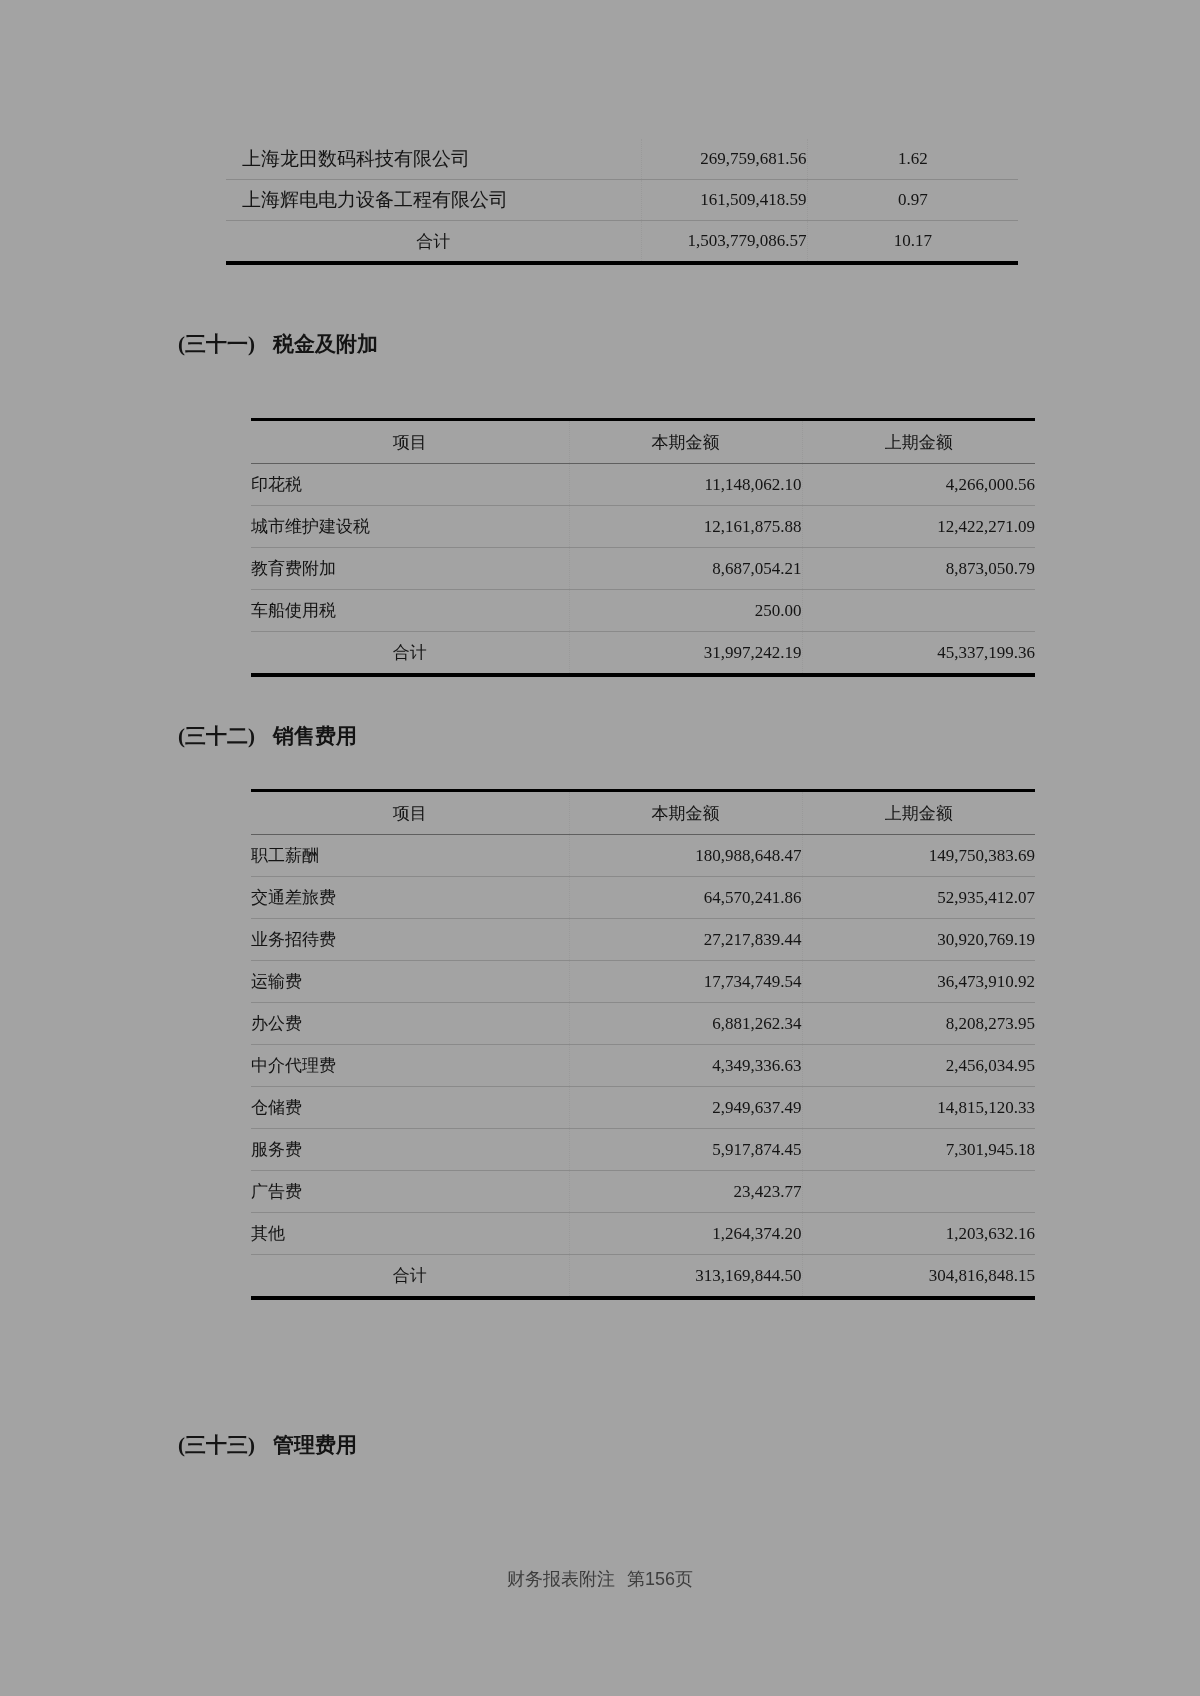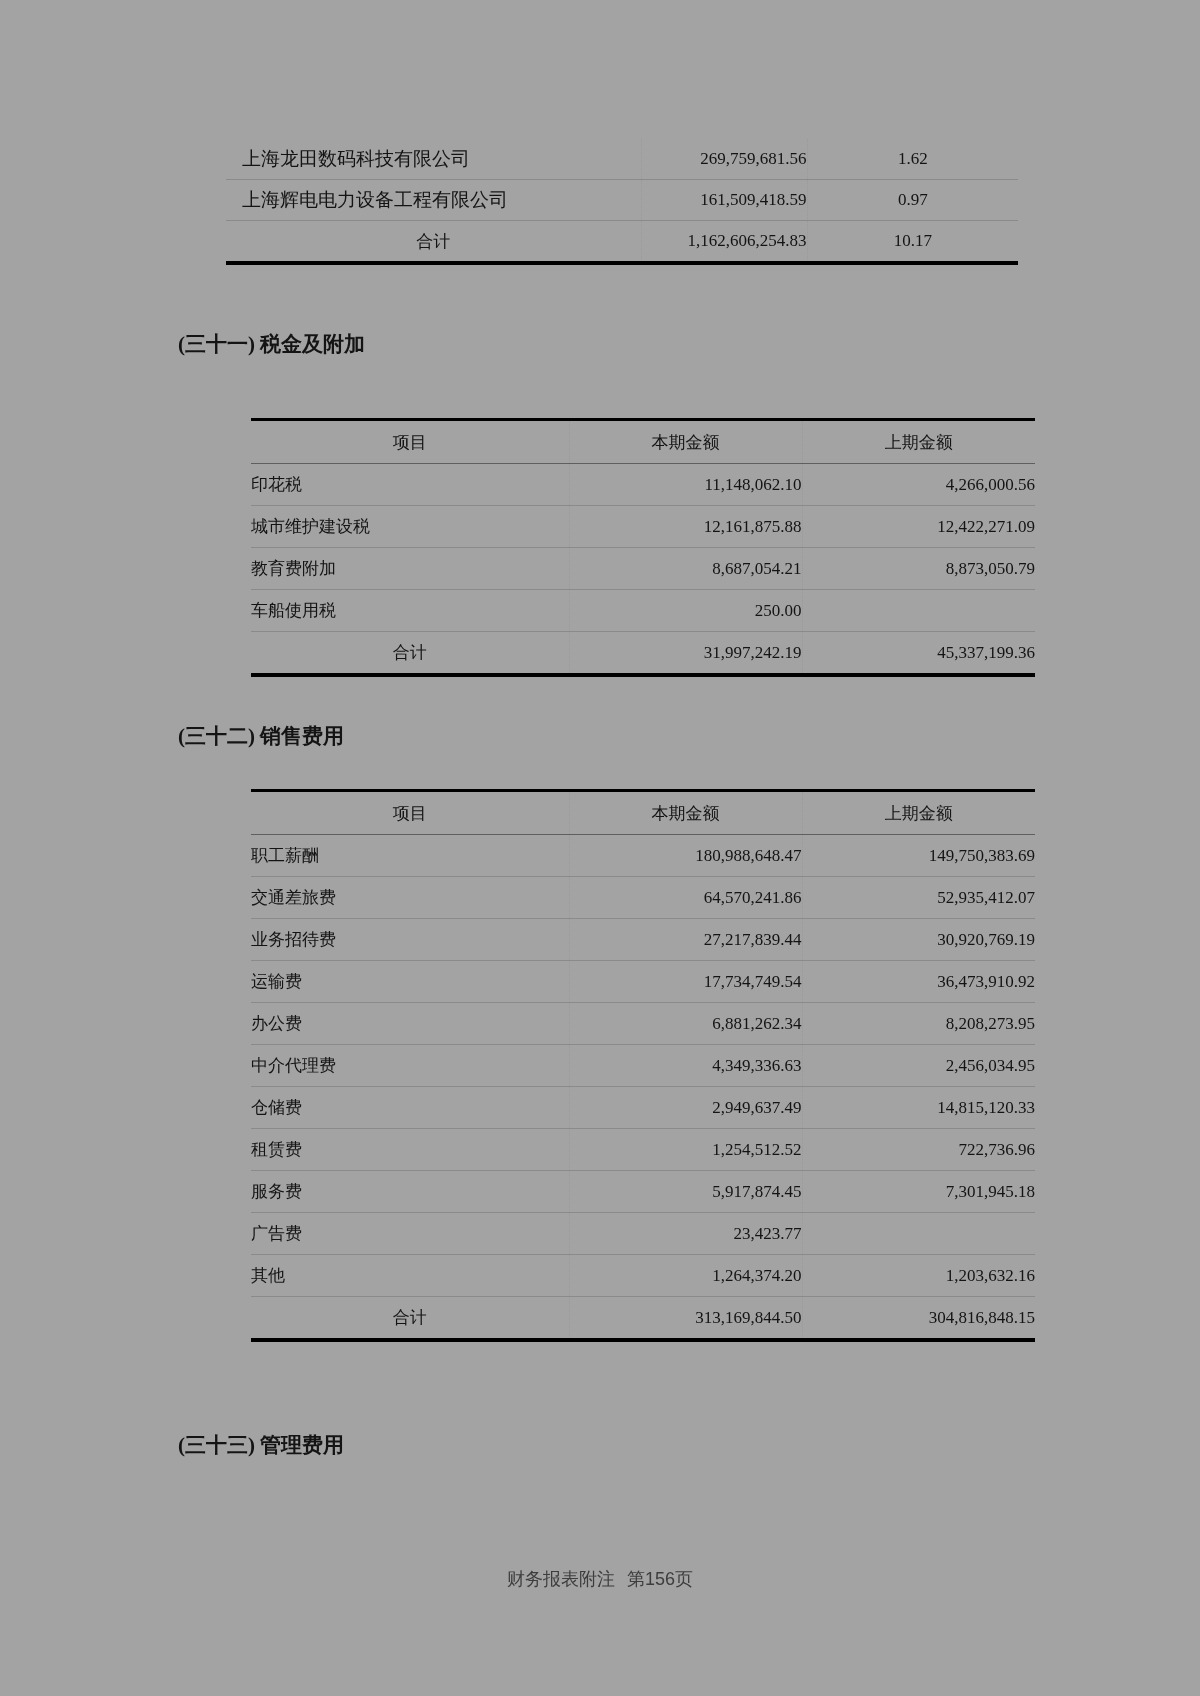--- a/index.html
+++ b/index.html
@@ -55,21 +55,21 @@
   .heading {
     position: absolute;
     left: 178px;
     font-size: 21px;
     font-weight: bold;
     white-space: nowrap;
   }
   .h31 { top: 330px; }
   .h32 { top: 722px; }
   .h33 { top: 1431px; }
-  .heading .hnum { margin-right: 5px; }
+  .heading .hnum { margin-right: 18px; }
 
   
   .footer {
     position: absolute;
     top: 1567px;
     left: 0;
     width: 1200px;
     text-align: center;
     font-family: "Liberation Sans", sans-serif;
     font-size: 18px;
@@ -94,21 +94,21 @@
         <td class="c2 num">269,759,681.56</td>
         <td class="c3 ctr">1.62</td>
       </tr>
       <tr>
         <td class="lbl name-cell">上海辉电电力设备工程有限公司</td>
         <td class="c2 num">161,509,418.59</td>
         <td class="c3 ctr">0.97</td>
       </tr>
       <tr class="total-row">
         <td class="ctr">合计</td>
-        <td class="c2 num">1,162,606,254.83</td>
+        <td class="c2 num">1,503,779,086.57</td>
         <td class="c3 ctr">10.17</td>
       </tr>
     </tbody>
   </table>
 
   <div class="heading h31">
     <span class="hnum">(三十一)</span><span>税金及附加</span>
   </div>
 
   <table class="tbl t31">
@@ -200,25 +200,20 @@
         <td class="lbl">中介代理费</td>
         <td class="c2 num">4,349,336.63</td>
         <td class="c3 num">2,456,034.95</td>
       </tr>
       <tr>
         <td class="lbl">仓储费</td>
         <td class="c2 num">2,949,637.49</td>
         <td class="c3 num">14,815,120.33</td>
       </tr>
       <tr>
-        <td class="lbl">租赁费</td>
-        <td class="c2 num">1,254,512.52</td>
-        <td class="c3 num">722,736.96</td>
-      </tr>
-      <tr>
         <td class="lbl">服务费</td>
         <td class="c2 num">5,917,874.45</td>
         <td class="c3 num">7,301,945.18</td>
       </tr>
       <tr>
         <td class="lbl">广告费</td>
         <td class="c2 num">23,423.77</td>
         <td class="c3 num"></td>
       </tr>
       <tr>

